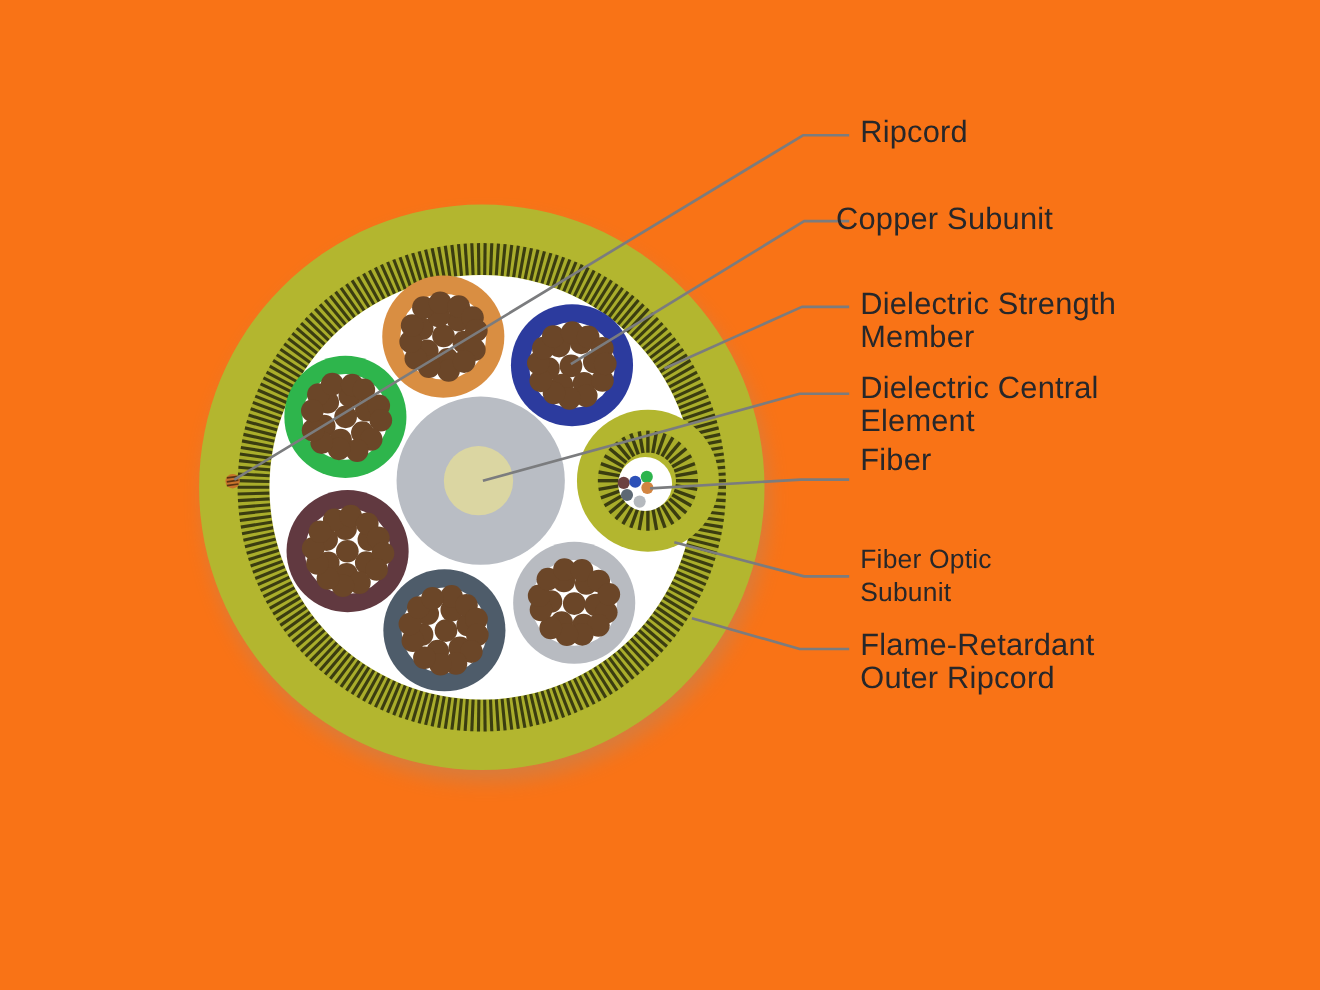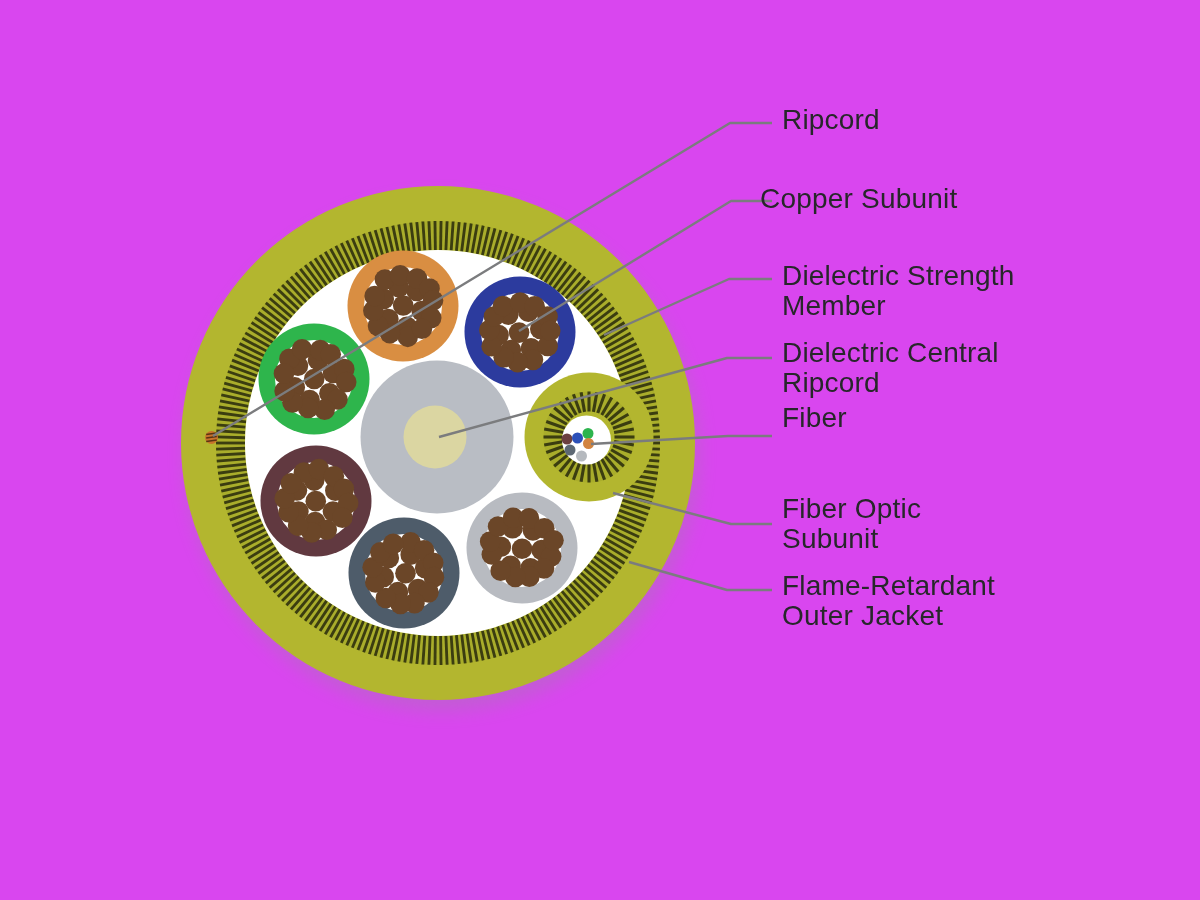--- a/index.html
+++ b/index.html
@@ -1,19 +1,19 @@
 <!DOCTYPE html>
 <html><head>
 <meta charset="utf-8">
 <style>
   html,body{margin:0;padding:0;background:#ffffff;}
   .stage{
     position:relative;
     width:1200px;height:900px;
-    background:#d946ef;
+    background:#f97316;
     overflow:hidden;
     font-family:"Liberation Sans", sans-serif;
   }
   .stage svg{position:absolute;left:0;top:0;}
   .label{
     position:absolute;
     white-space:pre-line;
     color:#27272a;
     font-size:28px;
     line-height:30px;
@@ -468,19 +468,19 @@
       <polyline points="591,444 728,436 772,436" fill="none" stroke="#7b7c7e" stroke-width="2.4" stroke-linejoin="round"></polyline>
       <polyline points="613,493 731,524 772,524" fill="none" stroke="#7b7c7e" stroke-width="2.4" stroke-linejoin="round"></polyline>
       <polyline points="629,562 727,590 772,590" fill="none" stroke="#7b7c7e" stroke-width="2.4" stroke-linejoin="round"></polyline>
     </svg>
 
   <div class="label" style="left: 782px; top: 105px; font-size: 28px; line-height: 30px; color: rgb(39, 39, 42);">Ripcord</div>
   <div class="label" style="left: 760px; top: 184px; font-size: 28px; line-height: 30px; color: rgb(39, 39, 42);">Copper Subunit</div>
   <div class="label" style="left: 782px; top: 261px; font-size: 28px; line-height: 30px; color: rgb(39, 39, 42);">Dielectric Strength
 Member</div>
   <div class="label" style="left: 782px; top: 338px; font-size: 28px; line-height: 30px; color: rgb(39, 39, 42);">Dielectric Central
-Ripcord</div>
+Element</div>
   <div class="label" style="left: 782px; top: 403px; font-size: 28px; line-height: 30px; color: rgb(39, 39, 42);">Fiber</div>
-  <div class="label" style="left: 782px; top: 494px; font-size: 28px; line-height: 30px; color: rgb(39, 39, 42);">Fiber Optic
+  <div class="label" style="left: 782px; top: 494px; font-size: 24px; line-height: 30px; color: rgb(39, 39, 42);">Fiber Optic
 Subunit</div>
   <div class="label" style="left: 782px; top: 571px; font-size: 28px; line-height: 30px; color: rgb(39, 39, 42);">Flame-Retardant
-Outer Jacket</div>
+Outer Ripcord</div>
 </div>
 
 </body></html>

